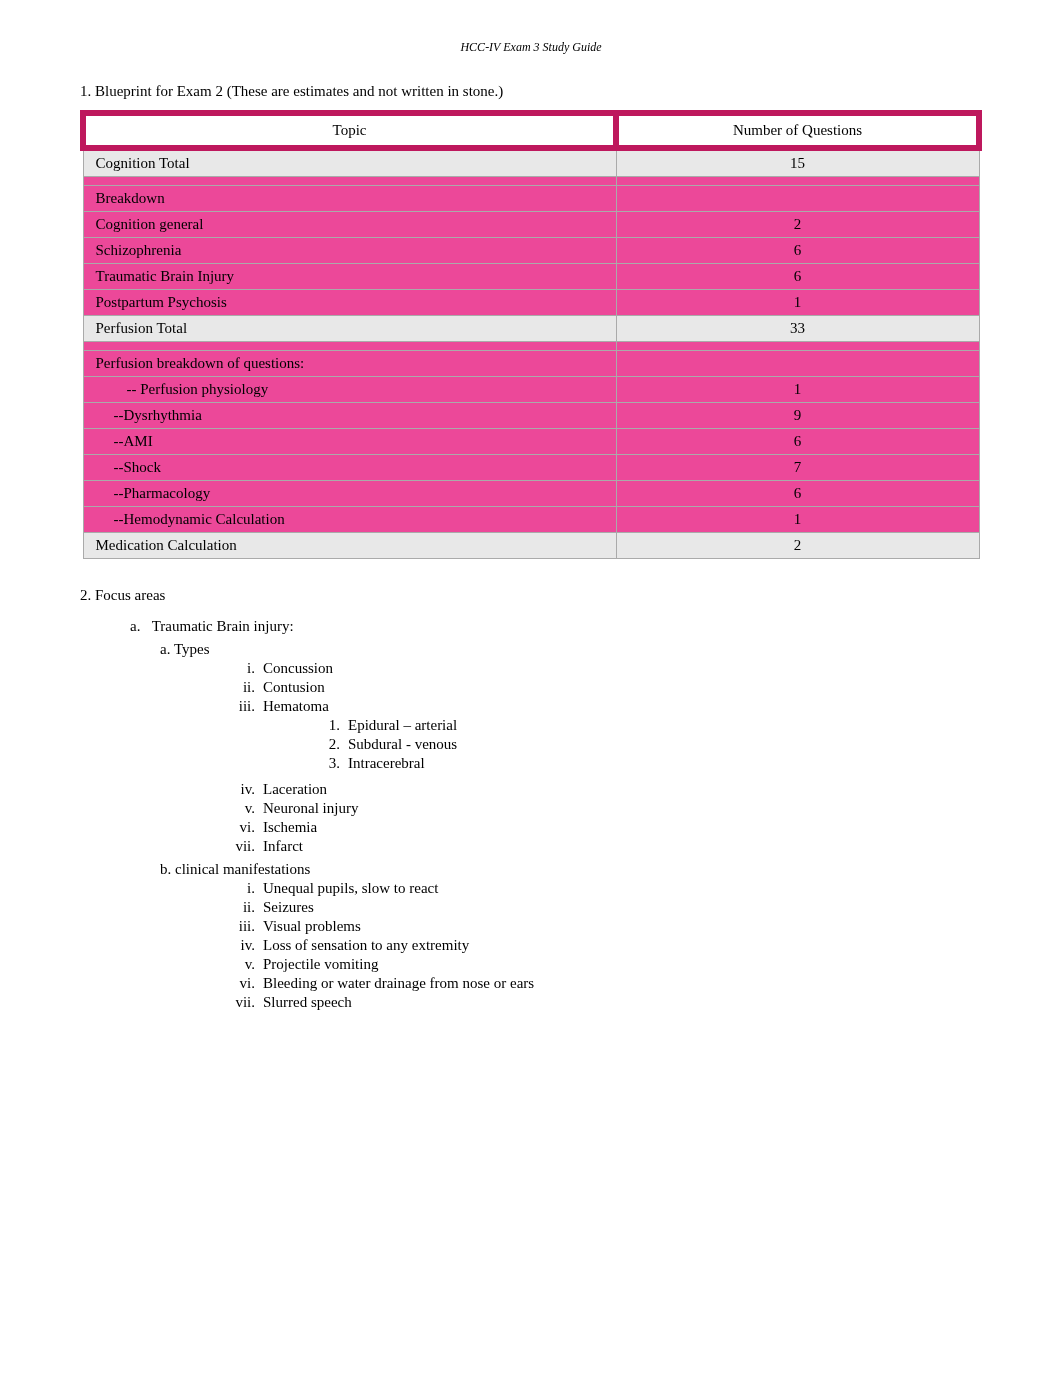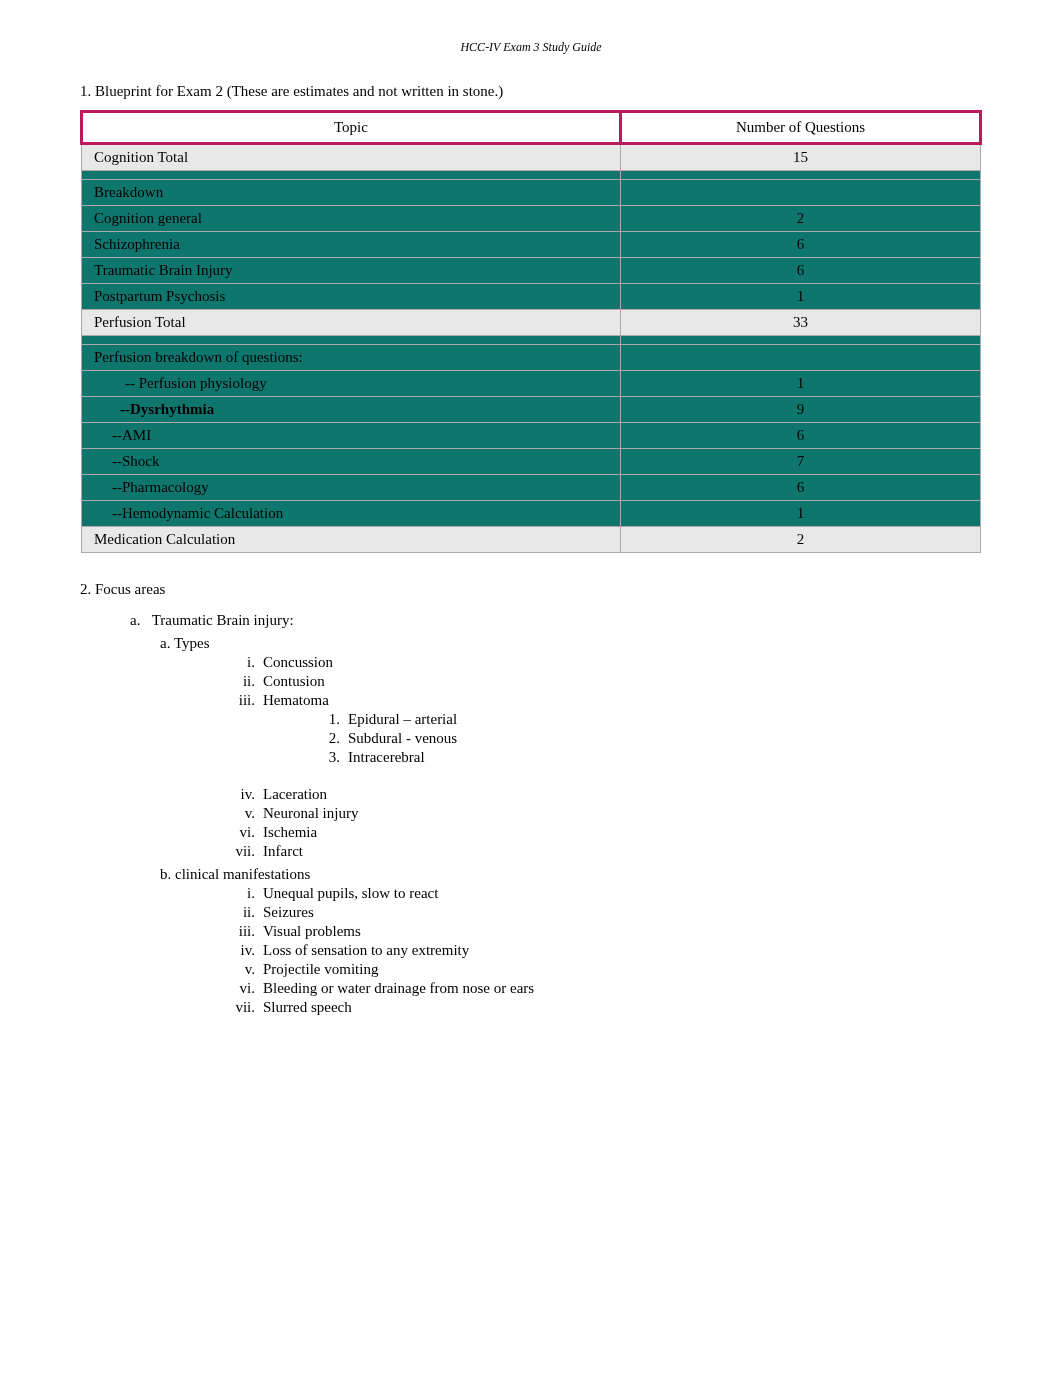--- a/index.html
+++ b/index.html
@@ -26,39 +26,39 @@
     .section-heading {
       font-size: 15px;
       margin-bottom: 10px;
     }
     table.blueprint-table {
       width: 100%;
       border-collapse: collapse;
       margin-bottom: 28px;
     }
     table.blueprint-table thead tr th {
-      border: 3px solid #be185d;
+      border: 6px solid #be185d;
       padding: 6px 12px;
       text-align: center;
       font-weight: normal;
       background: #fff;
     }
     table.blueprint-table tbody tr td {
       border: 1px solid #aaa;
       padding: 4px 12px;
       vertical-align: top;
     }
     table.blueprint-table tbody tr td:last-child {
       text-align: center;
     }
     .row-shaded td {
       background: #e8e8e8;
     }
     .row-normal td {
-      background: #0f766e;
+      background: #ec4899;
     }
     .focus-section {
       margin-top: 10px;
     }
     .focus-section .section-number {
       margin-bottom: 14px;
     }
     .level-a {
       padding-left: 50px;
       margin-bottom: 8px;
@@ -118,21 +118,21 @@
         </tr>
         <tr class="row-normal">
           <td>Perfusion breakdown of questions:</td>
           <td></td>
         </tr>
         <tr class="row-normal">
           <td style="padding-left: 43px;"> -- Perfusion physiology</td>
           <td>1</td>
         </tr>
         <tr class="row-normal">
-          <td style="padding-left: 38px; font-weight: bold;"> --Dysrhythmia</td>
+          <td style="padding-left: 30px;"> --Dysrhythmia</td>
           <td>9</td>
         </tr>
         <tr class="row-normal">
           <td style="padding-left: 30px;">  --AMI</td>
           <td>6</td>
         </tr>
         <tr class="row-normal">
           <td style="padding-left: 30px;">  --Shock</td>
           <td>7</td>
         </tr>
@@ -160,21 +160,21 @@
 
     <div id="tbi-subitems">
         <div style="padding-left: 30px; margin-top: 6px;">
           <div>a.  Types</div>
           <div style="padding-left: 55px; margin-top: 2px;"><span style="display: inline-block; width: 40px; text-align: right; margin-right: 8px;">i.</span><span>Concussion</span></div>
           <div style="padding-left: 55px; margin-top: 2px;"><span style="display: inline-block; width: 40px; text-align: right; margin-right: 8px;">ii.</span><span>Contusion</span></div>
           <div style="padding-left: 55px; margin-top: 2px;"><span style="display: inline-block; width: 40px; text-align: right; margin-right: 8px;">iii.</span><span>Hematoma</span></div>
           <div style="padding-left: 155px; margin-top: 2px;"><span style="display: inline-block; width: 25px; text-align: right; margin-right: 8px;">1.</span><span>Epidural – arterial</span></div>
           <div style="padding-left: 155px; margin-top: 2px;"><span style="display: inline-block; width: 25px; text-align: right; margin-right: 8px;">2.</span><span>Subdural - venous</span></div>
           <div style="padding-left: 155px; margin-top: 2px;"><span style="display: inline-block; width: 25px; text-align: right; margin-right: 8px;">3.</span><span>Intracerebral</span></div>
-          <div style="padding-left: 55px; margin-top: 20px;"><span style="display: inline-block; width: 40px; text-align: right; margin-right: 8px;">iv.</span><span>Laceration</span></div>
+          <div style="padding-left: 55px; margin-top: 9px;"><span style="display: inline-block; width: 40px; text-align: right; margin-right: 8px;">iv.</span><span>Laceration</span></div>
           <div style="padding-left: 55px; margin-top: 2px;"><span style="display: inline-block; width: 40px; text-align: right; margin-right: 8px;">v.</span><span>Neuronal injury</span></div>
           <div style="padding-left: 55px; margin-top: 2px;"><span style="display: inline-block; width: 40px; text-align: right; margin-right: 8px;">vi.</span><span>Ischemia</span></div>
           <div style="padding-left: 55px; margin-top: 2px;"><span style="display: inline-block; width: 40px; text-align: right; margin-right: 8px;">vii.</span><span>Infarct</span></div>
         </div>
         <div style="padding-left: 30px; margin-top: 6px;">
           <div>b.  clinical manifestations</div>
           <div style="padding-left: 55px; margin-top: 2px;"><span style="display: inline-block; width: 40px; text-align: right; margin-right: 8px;">i.</span><span>Unequal pupils, slow to react</span></div>
           <div style="padding-left: 55px; margin-top: 2px;"><span style="display: inline-block; width: 40px; text-align: right; margin-right: 8px;">ii.</span><span>Seizures</span></div>
           <div style="padding-left: 55px; margin-top: 2px;"><span style="display: inline-block; width: 40px; text-align: right; margin-right: 8px;">iii.</span><span>Visual problems</span></div>
           <div style="padding-left: 55px; margin-top: 2px;"><span style="display: inline-block; width: 40px; text-align: right; margin-right: 8px;">iv.</span><span>Loss of sensation to any extremity</span></div>

